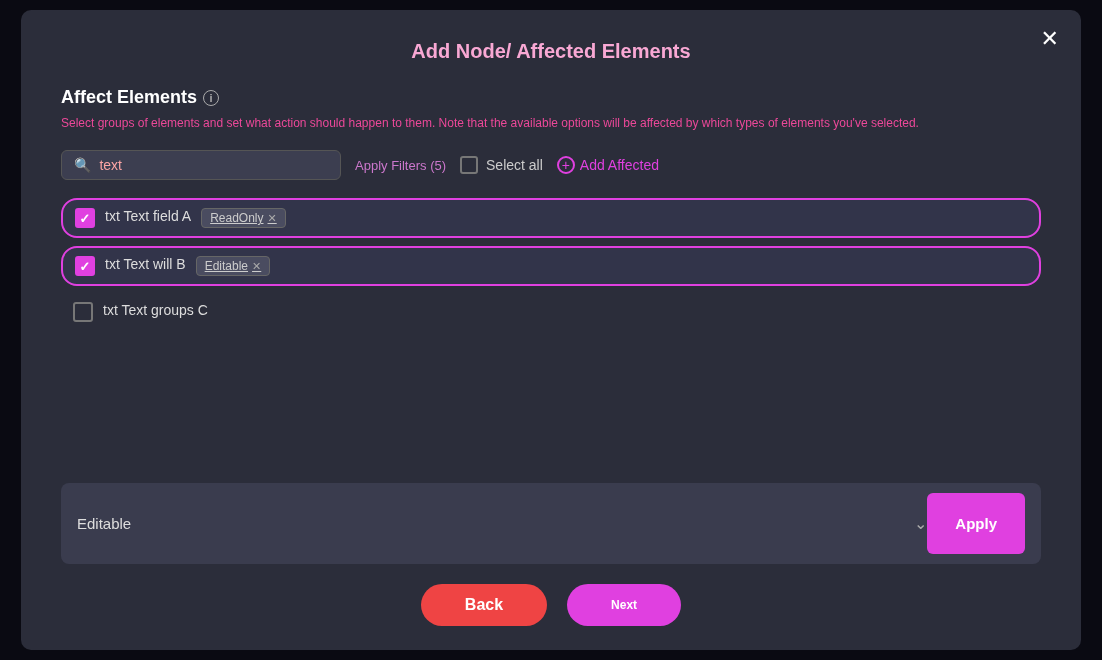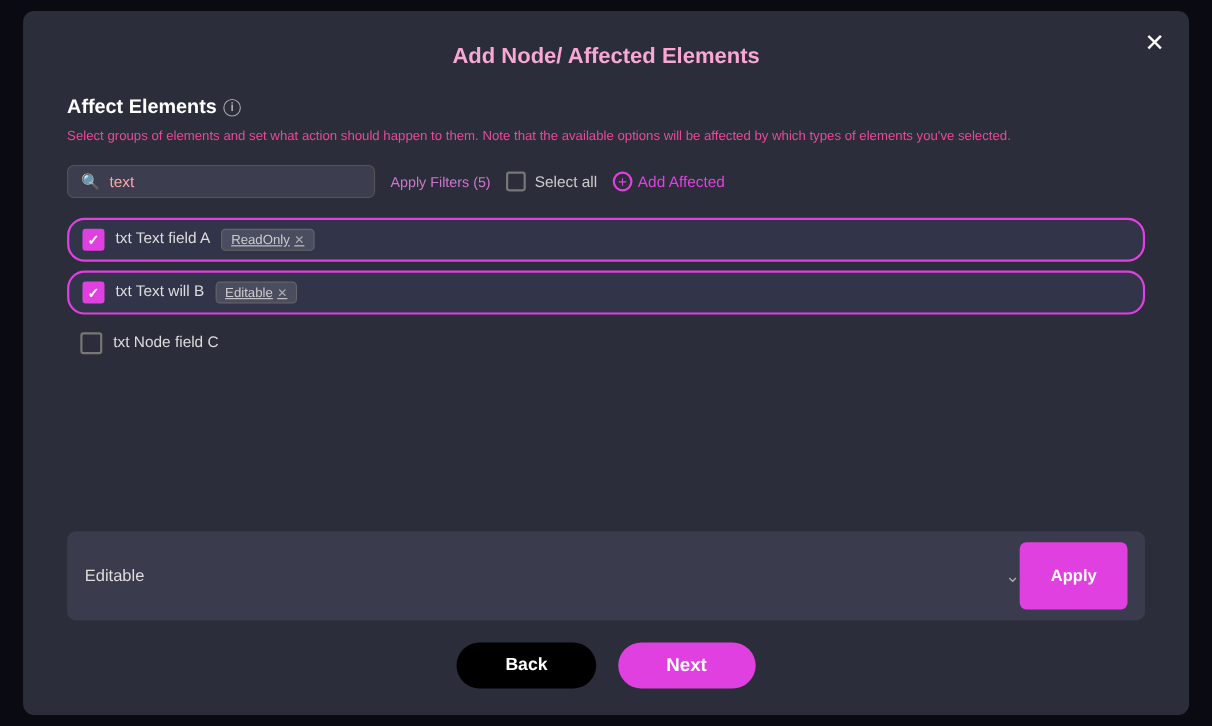--- a/index.html
+++ b/index.html
@@ -261,35 +261,35 @@
       padding: 22px 28px;
       cursor: pointer;
     }
     .footer-buttons {
       display: flex;
       justify-content: center;
       gap: 20px;
       margin-top: 20px;
     }
     .back-btn {
-      background: #000000;
+      background: #ef4444;
       border: none;
       border-radius: 30px;
       color: #ffffff;
       font-size: 16px;
       font-weight: 600;
       padding: 12px 44px;
       cursor: pointer;
     }
     .next-btn {
       background: #e040e0;
       border: none;
       border-radius: 30px;
       color: #ffffff;
-      font-size: 17px;
+      font-size: 12px;
       font-weight: 600;
       padding: 0 44px;
       cursor: pointer;
     }
     .spacer { flex: 1; }
   </style>
 </head>
 <body>
 
 <div class="modal-overlay">
@@ -339,21 +339,21 @@
         <div class="checkbox-checked"></div>
         <span class="element-name">txt Text will B</span>
         <span class="tag">
           <span>Editable</span>
           <span class="tag-x">✕</span>
         </span>
       </div>
 
       <div class="element-item unselected">
         <div class="checkbox-unchecked"></div>
-        <span class="element-name">txt Node field C</span>
+        <span class="element-name">txt Text groups C</span>
       </div>
 
     </div>
 
     <div class="spacer"></div>
 
     <div class="bottom-bar">
       <div class="dropdown-wrapper">
         <select class="dropdown-select">
           <option value="Editable" selected="">Editable</option>

